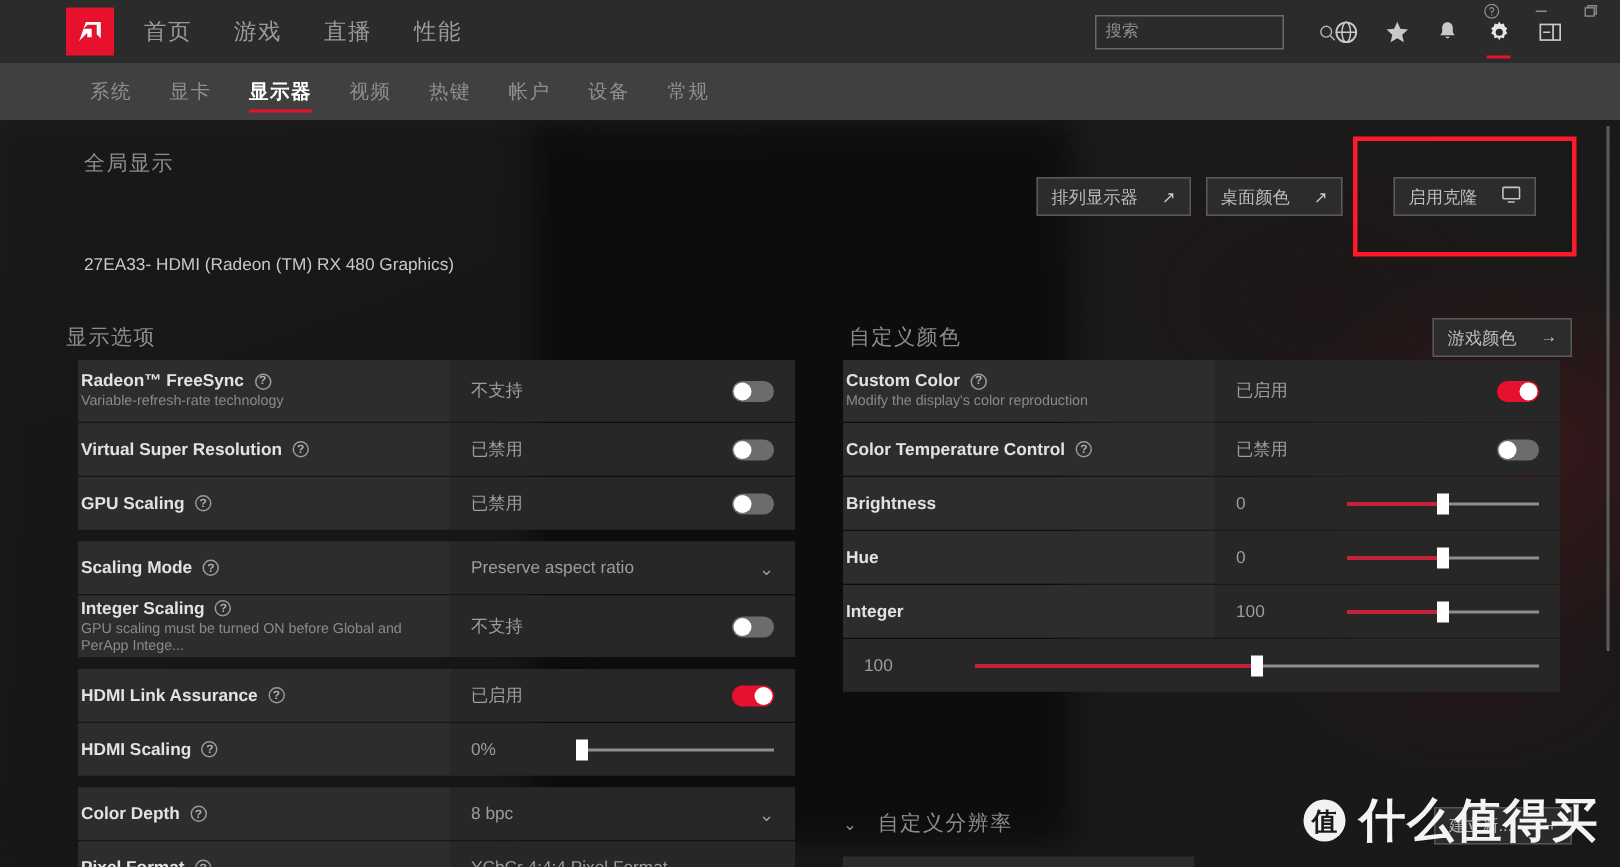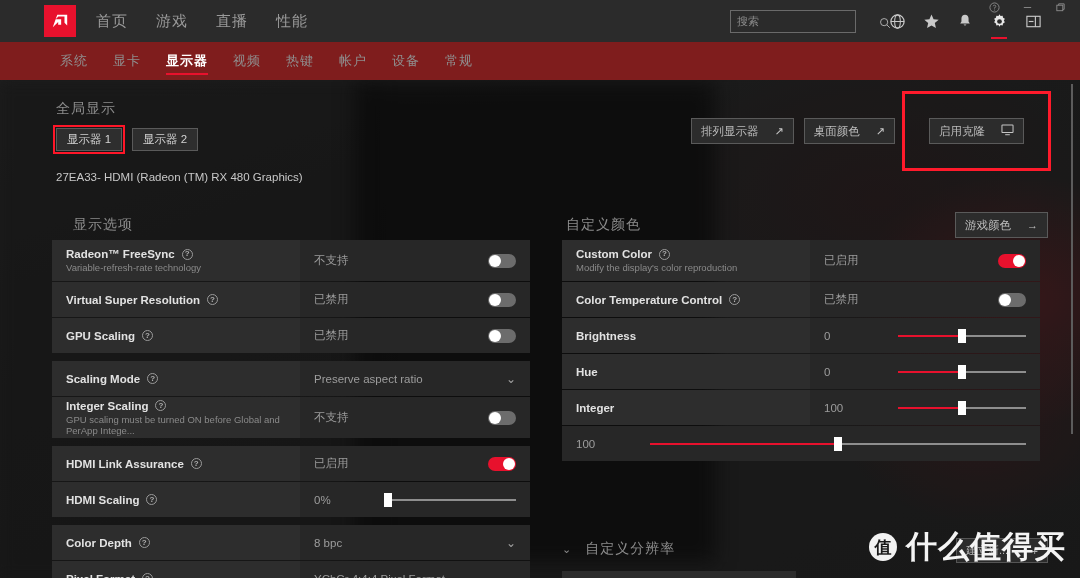--- a/index.html
+++ b/index.html
@@ -91,21 +91,21 @@
   
   .winctrl {
     position: absolute; right: 14px; top: 0; height: 14px;
     display: flex; align-items: center; gap: 22px; z-index: 30;
   }
   .winctrl span { color: #8c8c8c; display: flex; align-items: center; }
 
   
   .subnav {
     position: absolute; left: 0; top: 42px; width: 1080px; height: 38px;
-    background: #7f1d1d; display: flex; align-items: center;
+    background: #404040; display: flex; align-items: center;
     padding-left: 60px; gap: 25px; z-index: 19;
   }
   .subnav-item {
     color: #8f8f8f; font-size: 13px; letter-spacing: 1px;
     position: relative; height: 38px; display: flex; align-items: center;
     cursor: pointer;
   }
   .subnav-item.active { color: #fff; font-weight: bold; }
   .subnav-item.active::after {
     content: ""; position: absolute; bottom: 5px; left: 0; right: 0;
@@ -142,37 +142,37 @@
     height: 26px; border: 1px solid #5a5a5a; background: #2c2c2c;
     color: #bdbdbd; font-size: 11.5px; display: flex; align-items: center;
     justify-content: space-between; padding: 0 9px; gap: 16px; cursor: pointer;
     white-space: nowrap;
   }
   .act-btn .arrow { color: #c5c5c5; font-size: 11px; }
   .clone-wrap { position: relative; padding: 24px; }
   .clone-wrap.hl { outline: 3px solid #ff1a2b; }
 
   
-  .col-head-left { position: absolute; left: 73px; top: 136px; }
+  .col-head-left { position: absolute; left: 44px; top: 136px; }
   .col-head-right { position: absolute; left: 566px; top: 136px; }
   .game-color-btn { position: absolute; right: 32px; top: 132px; }
 
   
   .rows-left { position: absolute; left: 52px; top: 160px; width: 478px; }
   .rows-right { position: absolute; left: 562px; top: 160px; width: 478px; }
 
   .row {
     display: flex; align-items: center; height: 35px;
     background: #2a2a2a; margin-bottom: 1px;
   }
   .row.tall { height: 41px; }
   .row-gap { height: 7px; }
   .row-label {
     width: 248px; height: 100%; display: flex; flex-direction: column;
-    justify-content: center; padding-left: 14px; background: #2d2d2d;
+    justify-content: center; padding-left: 2px; background: #2d2d2d;
   }
   .row .lbl-main {
     color: #e2e2e2; font-size: 11.5px; font-weight: bold;
     display: flex; align-items: center; gap: 7px;
   }
   .row .lbl-sub { color: #8a8a8a; font-size: 9.5px; margin-top: 2px; }
   .qmark {
     width: 11px; height: 11px; border: 1px solid #9a9a9a; border-radius: 50%;
     color: #b0b0b0; font-size: 8px; display: flex; align-items: center;
     justify-content: center; flex: none; cursor: pointer; line-height: 1;
@@ -340,24 +340,20 @@
     <div class="subnav-item">热键</div>
     <div class="subnav-item">帐户</div>
     <div class="subnav-item">设备</div>
     <div class="subnav-item">常规</div>
   </div>
 
   <div class="content">
 
     <div class="section-title global-title">全局显示</div>
 
-    <div class="mon-tabs">
-      <div class="mon-tab sel-outline">显示器 1</div>
-      <div class="mon-tab">显示器 2</div>
-    </div>
 
     <div class="mon-desc">27EA33- HDMI (Radeon (TM) RX 480 Graphics)</div>
 
     <div class="top-actions">
       <div class="act-btn">
         <span>排列显示器</span>
         <span class="arrow">↗</span>
       </div>
       <div class="act-btn">
         <span>桌面颜色</span>

